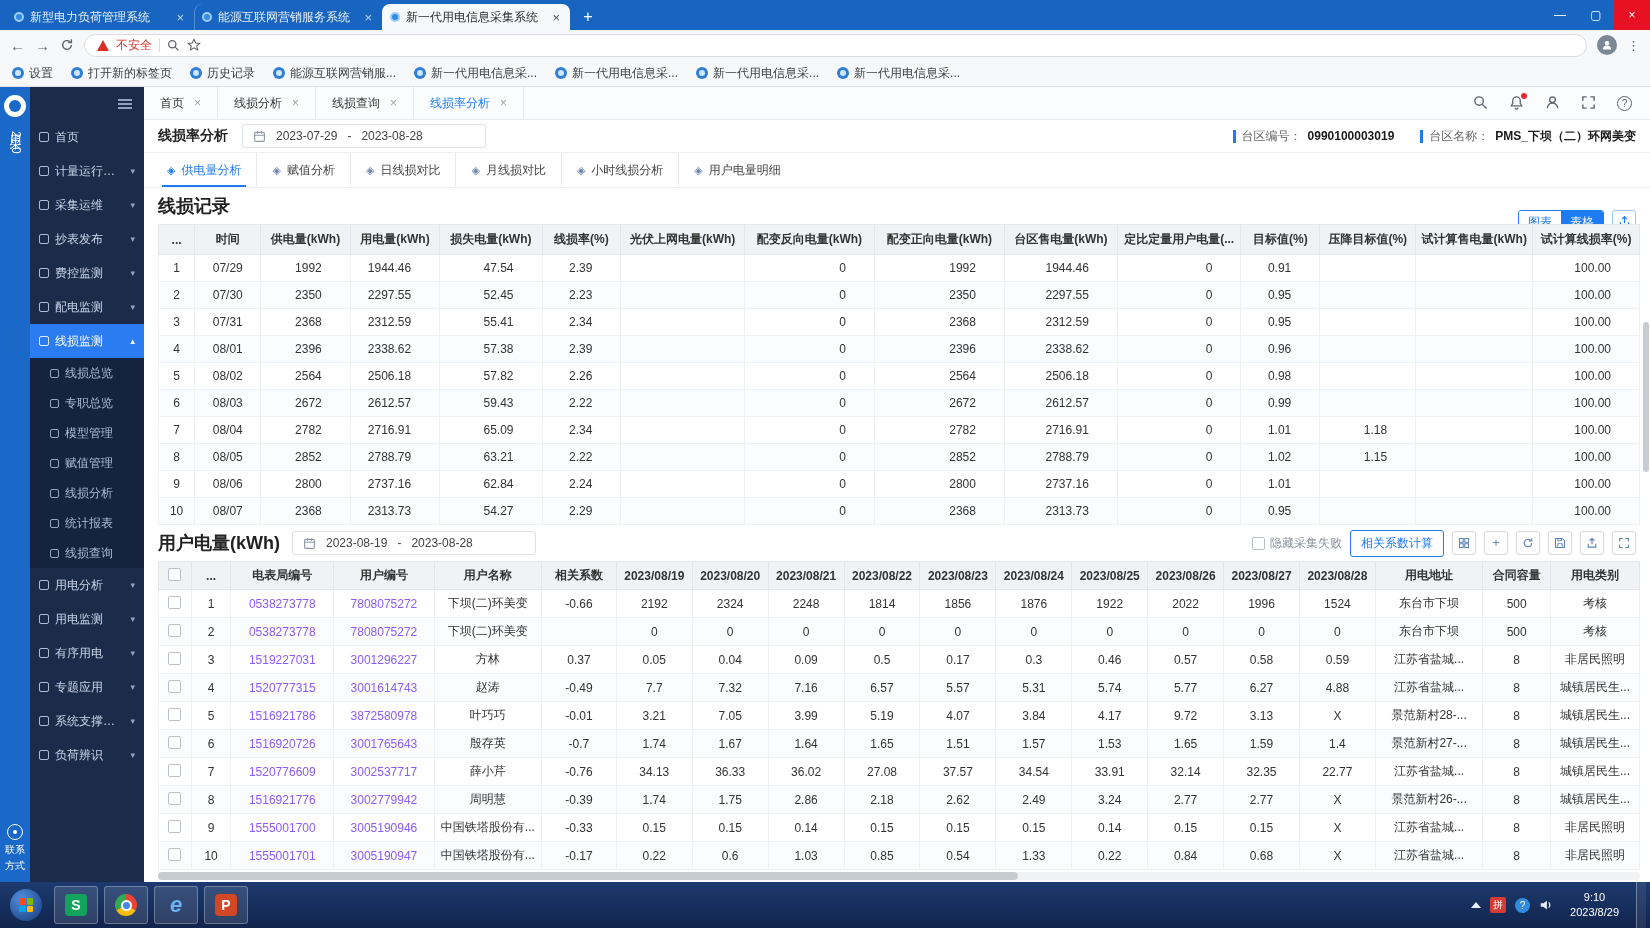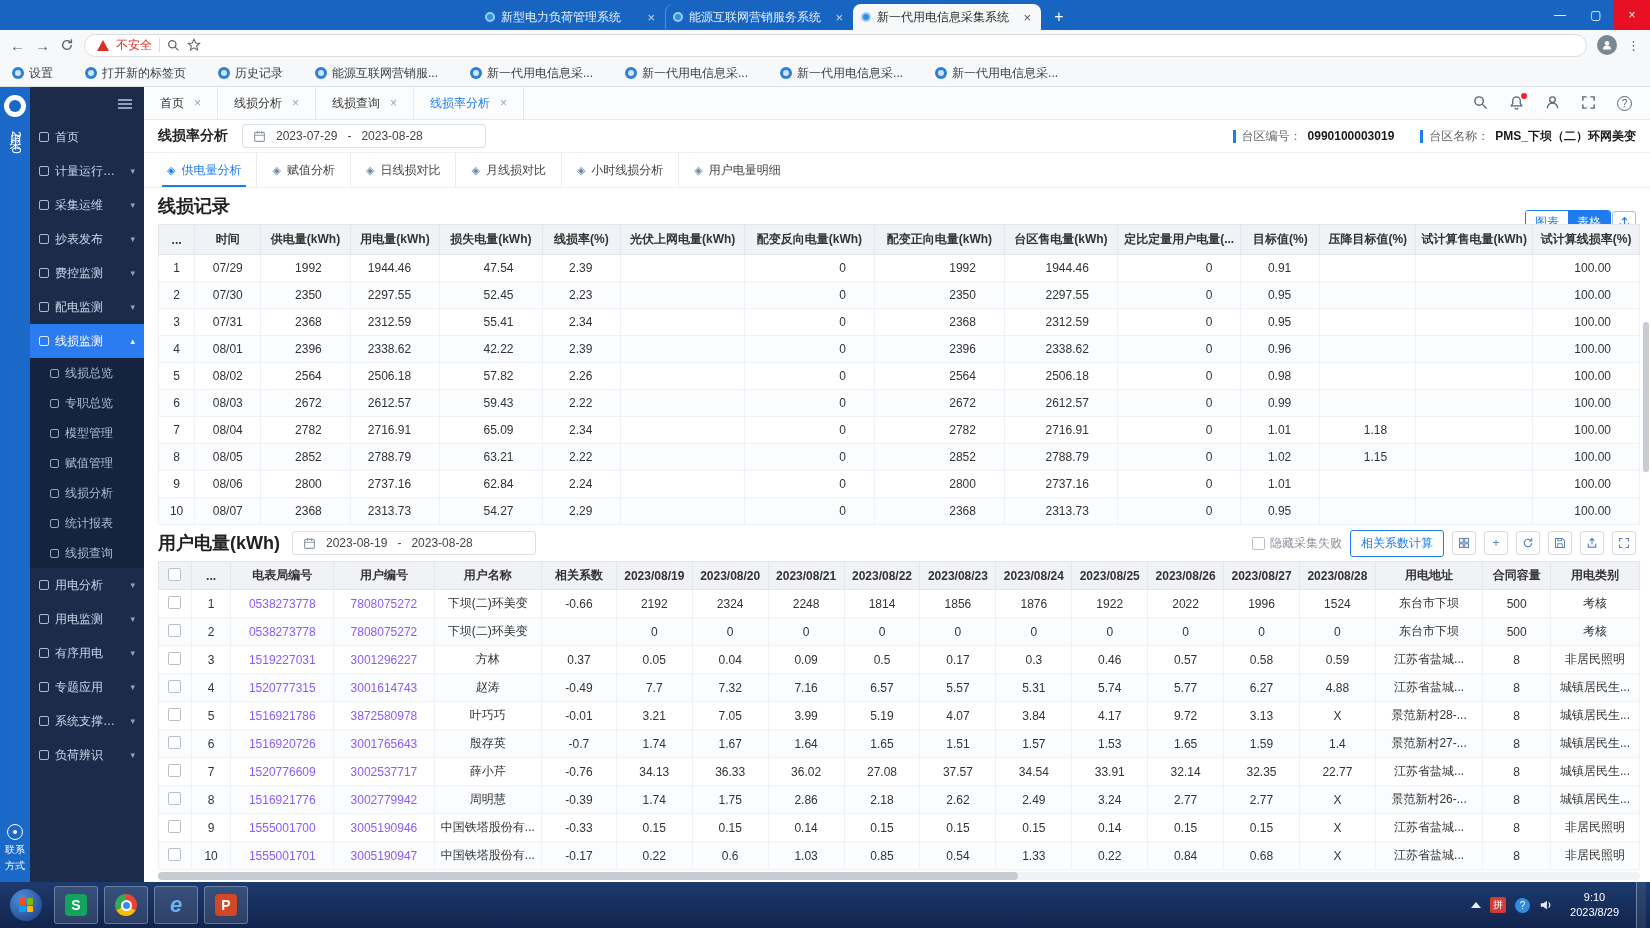--- a/index.html
+++ b/index.html
@@ -2,21 +2,21 @@
 <html><head>
 <meta charset="utf-8">
 <style>
   * { box-sizing: border-box; margin:0; padding:0; }
   html,body { width:1650px; height:928px; overflow:hidden; }
   body { font-family:"Liberation Sans","DejaVu Sans",sans-serif; font-size:12px; color:#333; background:#fff; }
   .browser { display:flex; flex-direction:column; width:100%; height:100%; }
 
   
   .titlebar { height:30px; background:#1765c1; display:flex; flex:none; }
-  .chrome-tabs { flex:1; display:flex; align-items:flex-end; padding-left:6px; min-width:0;justify-content:center; }
+  .chrome-tabs { flex:1; display:flex; align-items:flex-end; padding-left:6px; min-width:0; }
   .chrome-tab { width:188px; height:26px; display:flex; align-items:center; gap:6px; padding:0 8px; color:#e8f0fb; border-radius:8px 8px 0 0; font-size:12px; }
   .chrome-tab + .chrome-tab { box-shadow: inset 1px 0 0 rgba(255,255,255,.25); }
   .chrome-tabs .chrome-tab:nth-child(3) { background:#f7f8f9; color:#2b2b2b; box-shadow:none; }
   .favicon { width:10px; height:10px; border-radius:50%; background:#2f8de6; flex:none; border:2px solid #9ecdf5; }
   .tab-title { flex:1; overflow:hidden; white-space:nowrap; text-overflow:ellipsis; }
   .tab-close { color:inherit; opacity:.8; font-size:13px; padding:0 2px; }
   .newtab { width:24px; height:22px; margin:0 0 2px 6px; color:#fff; font-size:16px; display:flex; align-items:center; justify-content:center; border-radius:4px; }
   .win-controls { display:flex; flex:none; }
   .wc { width:36px; height:30px; display:flex; align-items:center; justify-content:center; color:#fff; font-size:12px; }
   .wc.close { background:#e81123; }
@@ -27,21 +27,21 @@
   .omnibox { flex:1; height:23px; background:#fff; border:1px solid #dadce0; border-radius:12px; display:flex; align-items:center; gap:7px; padding:0 12px; min-width:0; }
   .warn-tri { width:0; height:0; border-left:6px solid transparent; border-right:6px solid transparent; border-bottom:11px solid #d93025; position:relative; flex:none; }
   .warn-text { color:#d93025; flex:none; }
   .omni-sep { width:1px; height:14px; background:#dadce0; flex:none; }
   .url-text { color:#202124; overflow:hidden; white-space:nowrap; text-overflow:ellipsis; flex:1; }
   .omni-icon { color:#5f6368; flex:none; display:flex; }
   .avatar { width:20px; height:20px; border-radius:50%; background:#7b8794; color:#fff; display:flex; align-items:center; justify-content:center; flex:none; }
   .kebab { color:#5f6368; letter-spacing:0; font-size:13px; flex:none; }
 
   
-  .bookmarks { height:27px; background:#f7f8f9; border-bottom:1px solid #dfe1e5; display:flex; align-items:center; gap:32px; padding:0 12px; color:#3c4043; flex:none; }
+  .bookmarks { height:27px; background:#f7f8f9; border-bottom:1px solid #dfe1e5; display:flex; align-items:center; gap:18px; padding:0 12px; color:#3c4043; flex:none; }
   .bm-item { display:flex; align-items:center; gap:5px; white-space:nowrap; }
   .bm-ic { width:12px; height:12px; display:flex; }
   .bm-circle { width:12px; height:12px; border-radius:50%; background:#2f7fd6; position:relative; }
   .bm-circle::after { content:""; position:absolute; left:3px; top:3px; width:6px; height:6px; border-radius:50%; background:#cfe6fb; }
 
   
   .app { flex:1; display:flex; min-height:0; }
   .brand-strip { width:30px; background:#1a68c8; color:#fff; display:flex; flex-direction:column; align-items:center; padding:8px 0 10px; flex:none; }
   .logo-circle { width:22px; height:22px; border-radius:50%; background:#fff; position:relative; flex:none; }
   .logo-circle::after { content:""; position:absolute; inset:5px; border-radius:50%; background:#1a68c8; }
@@ -92,21 +92,21 @@
   .subtab { display:flex; align-items:center; gap:6px; padding:0 15px; height:100%; color:#444; position:relative; }
   .subtab + .subtab { border-left:1px solid #e7eaef; }
   .subtab .diamond { font-size:11px; color:#6d87ad; }
   .subtabs .subtab:nth-child(1) { color:#1f7cf0; }
   .subtabs .subtab:nth-child(1) .diamond { color:#1f7cf0; }
   .subtabs .subtab:nth-child(1)::after { content:""; position:absolute; left:10px; right:10px; bottom:0; height:2px; background:#1f7cf0; }
 
   
   .sec1-header { height:36px; display:flex; align-items:center; padding:0 14px; flex:none; }
   .sec-title { font-size:18px; font-weight:bold; color:#222; }
-  .sec1-right { margin-left:auto; display:flex; align-items:flex-end; gap:1px;margin-top:32px; }
+  .sec1-right { margin-left:auto; display:flex; align-items:flex-start; gap:8px;margin-top:32px; }
   .toggle-group { display:flex; border:1px solid #1f7cf0; border-radius:3px; overflow:hidden; }
   .toggle-btn { padding:3px 9px; color:#1f7cf0; background:#fff; }
   .toggle-btn.active { background:#1f7cf0; color:#fff; }
   .icon-btn { width:24px; height:24px; border:1px solid #d5dae1; border-radius:3px; display:flex; align-items:center; justify-content:center; color:#5c82b8; background:#fff; }
   .icon-btn.blue { color:#1f7cf0; border-color:#9ec4f2; }
 
   .table-wrap { padding:0 10px 0 14px; flex:none; }
   table { width:100%; border-collapse:collapse; table-layout:fixed; }
   th { background:#f0f2f6; border:1px solid #e3e7ed; font-weight:bold; color:#333; height:30px; padding:0 4px; white-space:nowrap; overflow:hidden; text-align:center; }
   td { height:27px; border:1px solid #eef1f5; padding:0 6px; white-space:nowrap; overflow:hidden; text-align:center; color:#333; }
@@ -638,21 +638,21 @@
                 <td></td>
                 <td></td>
                 <td>100.00</td>
               </tr>
 
               <tr>
                 <td>4</td>
                 <td>08/01</td>
                 <td>2396</td>
                 <td>2338.62</td>
-                <td>42.22</td>
+                <td>57.38</td>
                 <td>2.39</td>
                 <td></td>
                 <td>0</td>
                 <td>2396</td>
                 <td>2338.62</td>
                 <td>0</td>
                 <td>0.96</td>
                 <td></td>
                 <td></td>
                 <td>100.00</td>

